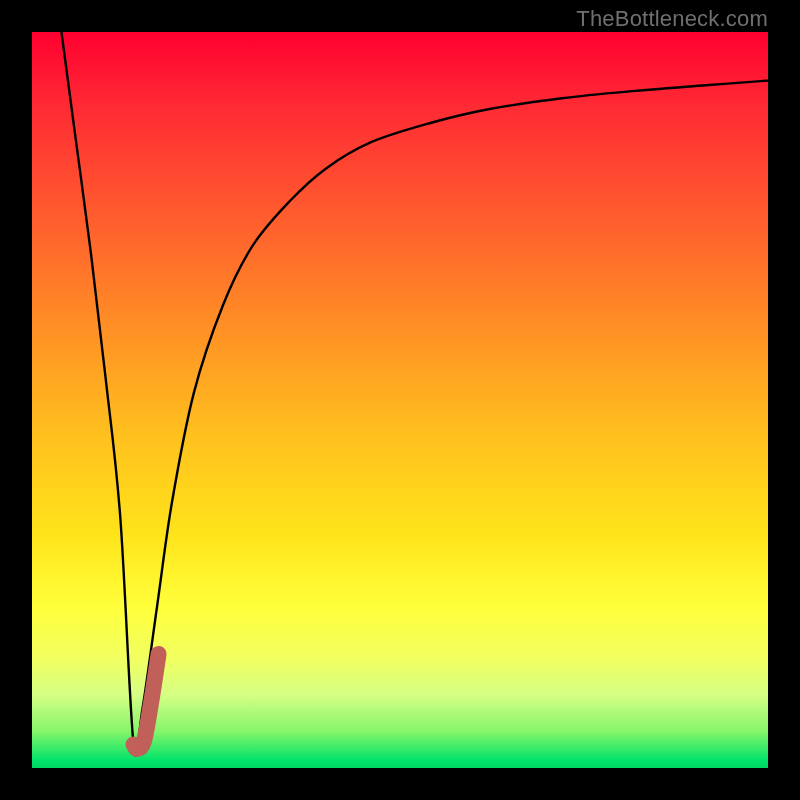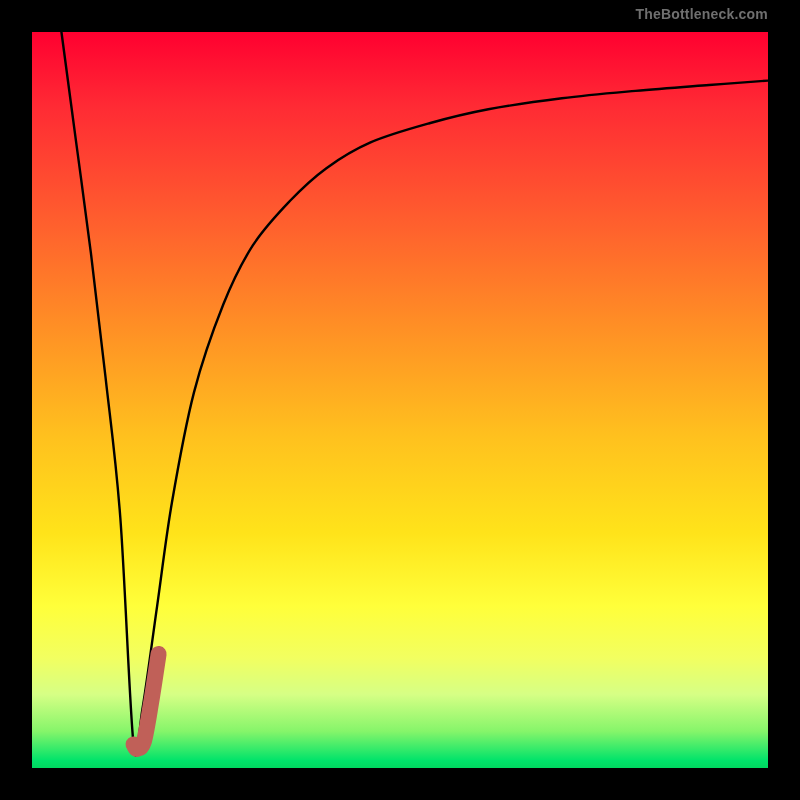--- a/index.html
+++ b/index.html
@@ -38,23 +38,23 @@
       #86f56a 95%,
       #00e36a 99%,
       #00d860 100%
     );
   }
   .watermark {
     position: absolute;
     top: 6px;
     right: 32px;
     color: #6f6f6f;
-    font-size: 14px;
+    font-size: 22px;
     letter-spacing: 0.2px;
-    font-weight: 700;
+    font-weight: 400;
     user-select: none;
   }
   svg.curve {
     position: absolute;
     left: 0;
     top: 0;
     width: 736px;
     height: 736px;
     overflow: visible;
   }

